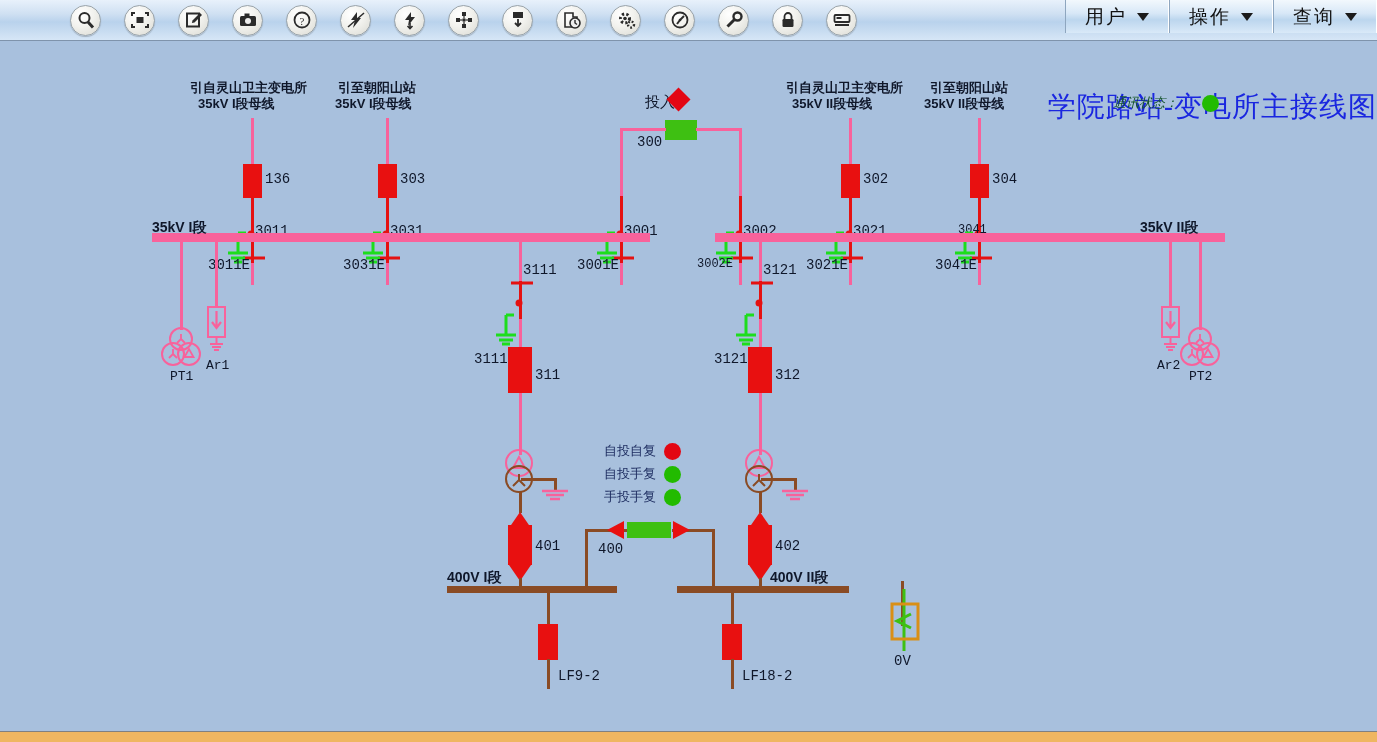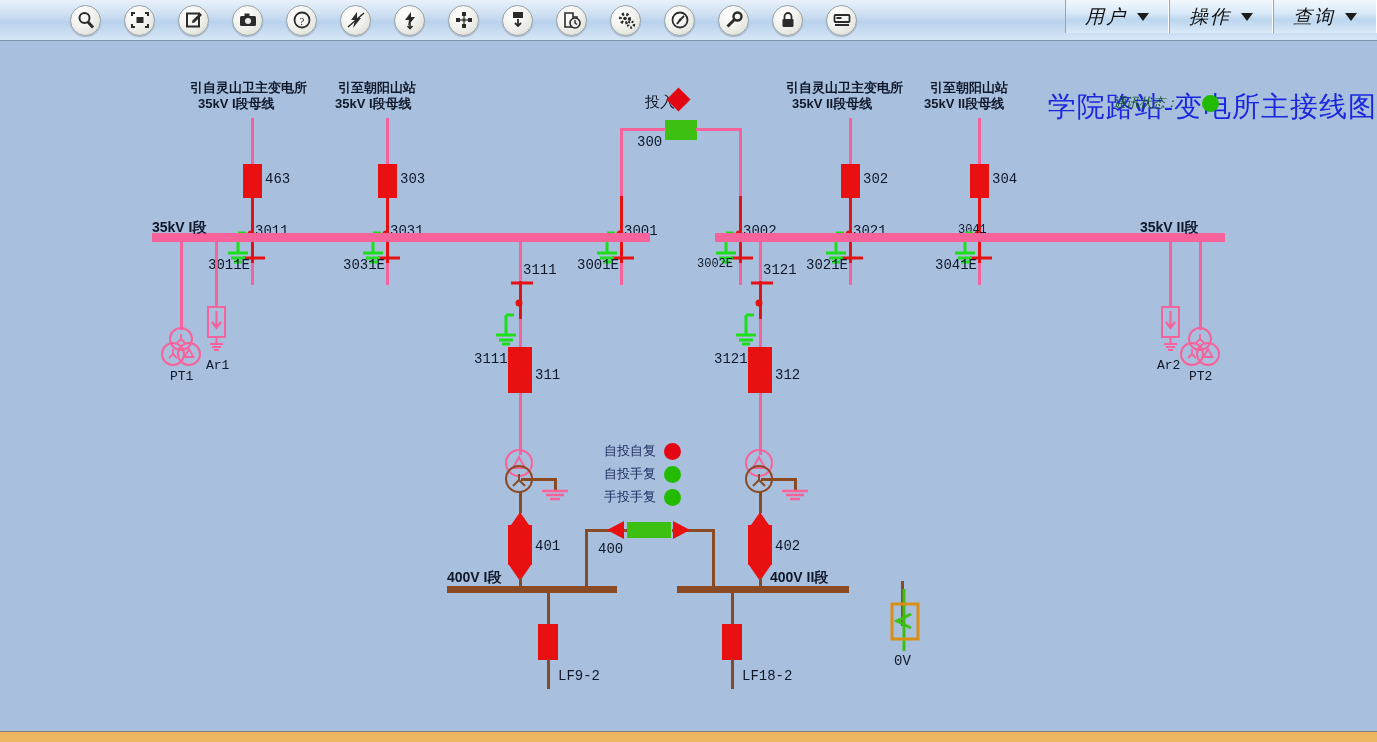--- a/index.html
+++ b/index.html
@@ -31,21 +31,20 @@
 
   #menubar { position: absolute; right: 0; top: 0; height: 41px; display: flex; }
   .menu-item {
     position: relative;
     height: 33px; min-width: 104px; padding: 0 14px;
     display: flex; align-items: center; justify-content: center; gap: 10px;
     background: linear-gradient(to bottom, #f2f8fd 0%, #d8e8f7 40%, #bcd6ee 60%, #d9e9f8 100%);
     border-left: 1px solid #8ea6bf; border-right: 1px solid #ffffff;
     font-size: 19px; color: #111; letter-spacing: 2px;
     cursor: pointer;
-    font-style: italic;
   }
   .menu-item .caret {
     width: 0; height: 0; border-left: 6px solid transparent;
     border-right: 6px solid transparent; border-top: 8px solid #1b1b1b;
   }
 
   
   #canvas {
     position: absolute; left: 0; top: 41px; width: 1377px; height: 690px;
     background: #a8c0dd;
@@ -257,21 +256,21 @@
   <div class="lbl lbl-bold" style="left:335px; top:54px; font-size:13px;">35kV  I段母线</div>
 
   <div class="lbl lbl-bold" style="left:786px; top:38px; font-size:13px;">引自灵山卫主变电所</div>
   <div class="lbl lbl-bold" style="left:792px; top:54px; font-size:13px;">35kV  II段母线</div>
 
   <div class="lbl lbl-bold" style="left:930px; top:38px; font-size:13px;">引至朝阳山站</div>
   <div class="lbl lbl-bold" style="left:924px; top:54px; font-size:13px;">35kV  II段母线</div>
 
   <div class="vline" style="left:251px; top:77px; height:48px;"></div>
   <div class="cb-red" style="left:243px; top:123px; width:19px; height:34px;"></div>
-  <div class="lbl mono" style="left:265px; top:130px; font-size:14px;">463</div>
+  <div class="lbl mono" style="left:265px; top:130px; font-size:14px;">136</div>
   <div class="rline" style="left:251px; top:157px; height:68px; background:#e51111;"></div>
 
   <svg class="ov" style="left:235px; top:185px;" width="50" height="45">
     <circle cx="16" cy="8" r="3.5" fill="#e51111"></circle>
     <line x1="8" y1="32" x2="30" y2="32" stroke="#e51111" stroke-width="3"></line>
   </svg>
   <div class="lbl mono" style="left:255px; top:182px; font-size:14px;">3011</div>
 
   <svg class="ov" style="left:222px; top:190px;" width="36" height="40">
     <path d="M16 2 V22 M6 22 H26" stroke="#1ddd1d" stroke-width="3" fill="none"></path>

